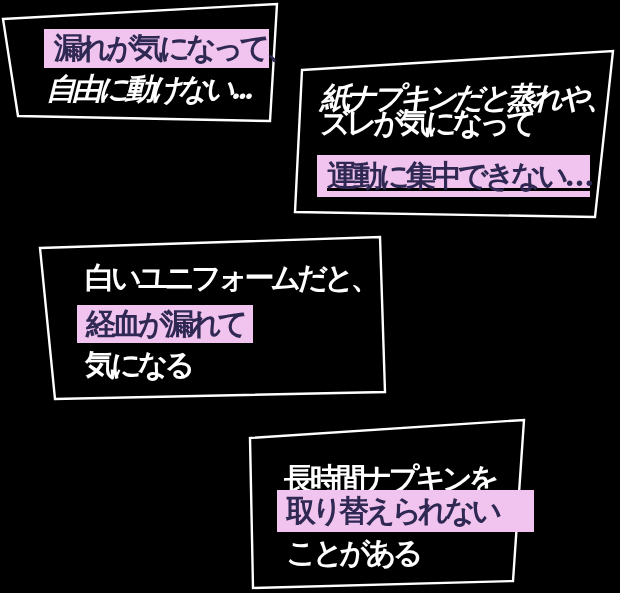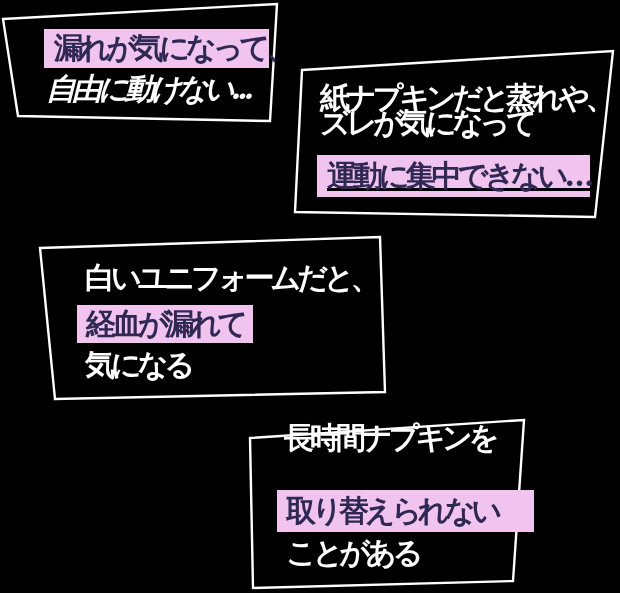--- a/index.html
+++ b/index.html
@@ -59,36 +59,36 @@
   </svg>
 
   <div>
     <div id="band-1" class="band">
       <span class="jtext">漏れが気になって、</span>
     </div>
     <div class="line jtext" style="left:46px;top:72px;font-style:italic;">自由に動けない...</div>
   </div>
 
   <div>
-    <div class="line jtext" style="left:320px;top:81px;">紙ナプキンだと蒸れや、</div>
+    <div class="line jtext" style="left:320px;top:81px;font-style:italic;">紙ナプキンだと蒸れや、</div>
     <div class="line jtext" style="left:320px;top:106px;">ズレが気になって</div>
     <div id="band-2" class="band">
       <span class="jtext">運動に集中できない…</span>
     </div>
   </div>
 
   <div>
     <div class="line jtext" style="left:85px;top:261px;">白いユニフォームだと、</div>
     <div class="row" style="left:77px;top:305px;height:38px;">
       <span class="band-inline jtext hl">経血が漏れて</span>
     </div>
     <div class="line jtext" style="left:85px;top:348px;">気になる</div>
   </div>
 
   <div>
-    <div class="line jtext" style="left:284px;top:421px;">長時間ナプキンを</div>
+    <div class="line jtext" style="left:284px;top:462px;">長時間ナプキンを</div>
     <div id="band-4" class="band">
       <span class="jtext">取り替えられない</span>
     </div>
     <div class="line jtext" style="left:286px;top:536px;">ことがある</div>
   </div>
 
 </div>
 
 </body></html>

